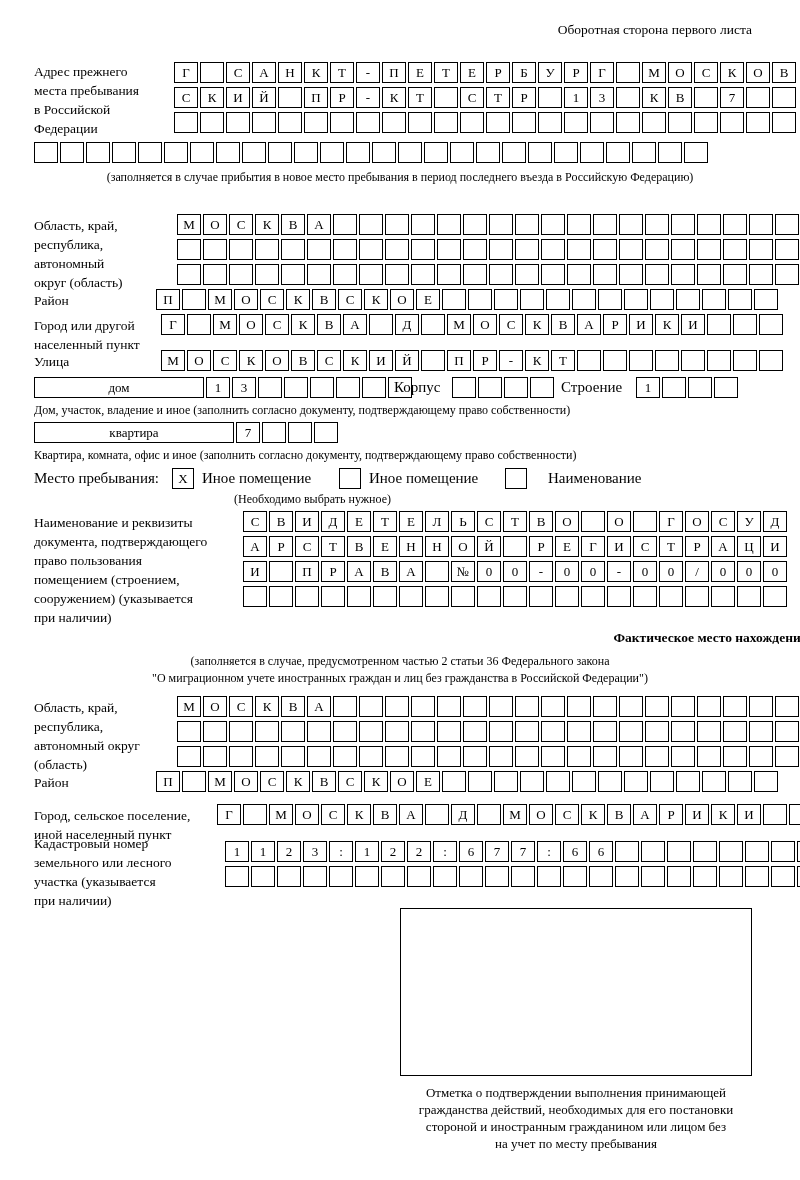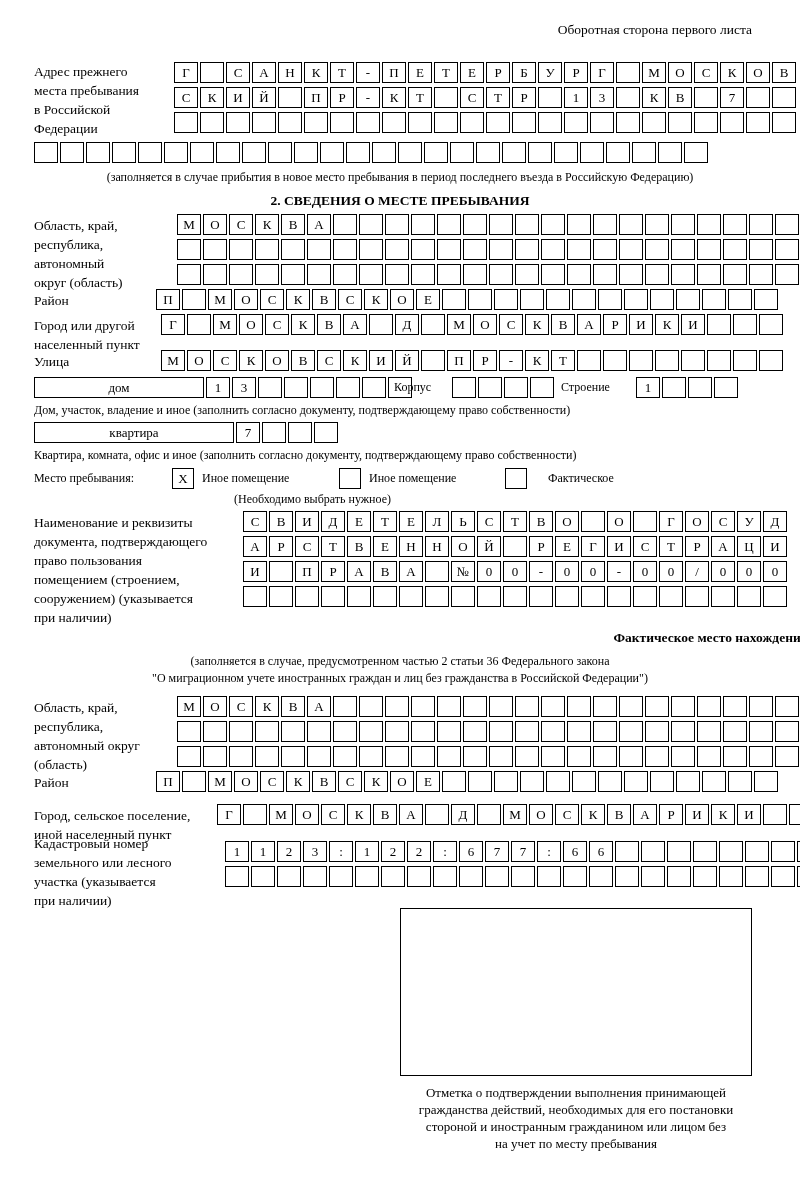--- a/index.html
+++ b/index.html
@@ -72,21 +72,21 @@
     box-sizing: border-box;
     height: 21px;
     font-size: 13px;
     line-height: 19px;
     text-align: center;
     margin-right: 2px;
     background: #fff;
   }
 
   .inline-lbl {
-    font-size: 12px;
+    font-size: 15px;
     line-height: 21px;
     white-space: nowrap;
   }
 
   .checkbox {
     width: 22px;
     height: 21px;
     border: 1px solid #000;
     box-sizing: border-box;
     font-size: 13px;
@@ -220,21 +220,20 @@
       <div class="cell"></div>
       <div class="cell"></div>
       <div class="cell"></div>
       <div class="cell"></div>
       <div class="cell"></div>
       <div class="cell"></div>
     </div>
 
   <div class="abs note" style="left:0; top:170px;">(заполняется в случае прибытия в новое место пребывания в период последнего въезда в Российскую Федерацию)</div>
 
-  <div class="abs center-title" style="left:0; top:193px;">2. СВЕДЕНИЯ О МЕСТЕ ПРЕБЫВАНИЯ</div>
 
   <div class="abs lbl" style="left:34px; top:216px; width:145px;">Область, край,
 республика,
 автономный
 округ (область)</div>
   <div class="abs boxrow" id="s2-region-0" style="left:177px; top:214px;">
       <div class="cell">М</div>
       <div class="cell">О</div>
       <div class="cell">С</div>
       <div class="cell">К</div>
@@ -433,21 +432,21 @@
       <div class="cell"></div>
     </div>
   <div class="abs lbl-small" style="left:34px; top:447px;">Квартира, комната, офис и иное (заполнить согласно документу, подтверждающему право собственности)</div>
 
   <div class="abs inline-lbl" style="left:34px; top:468px;">Место пребывания:</div>
   <div class="abs checkbox" style="left:172px; top:468px;">X</div>
   <div class="abs inline-lbl" style="left:202px; top:468px;">Иное помещение</div>
   <div class="abs checkbox" style="left:339px; top:468px;"></div>
   <div class="abs inline-lbl" style="left:369px; top:468px;">Иное помещение</div>
   <div class="abs checkbox" style="left:505px; top:468px;"></div>
-  <div class="abs inline-lbl" style="left:548px; top:468px;">Фактическое</div>
+  <div class="abs inline-lbl" style="left:548px; top:468px;">Наименование</div>
   <div class="abs lbl-small" style="left:234px; top:491px;">(Необходимо выбрать нужное)</div>
 
   <div class="abs lbl" style="left:34px; top:513px; width:200px;">Наименование и реквизиты
 документа, подтверждающего
 право пользования
 помещением (строением,
 сооружением) (указывается
 при наличии)</div>
   <div class="abs boxrow" id="s2-doc-0" style="left:243px; top:511px;">
       <div class="cell">С</div>

